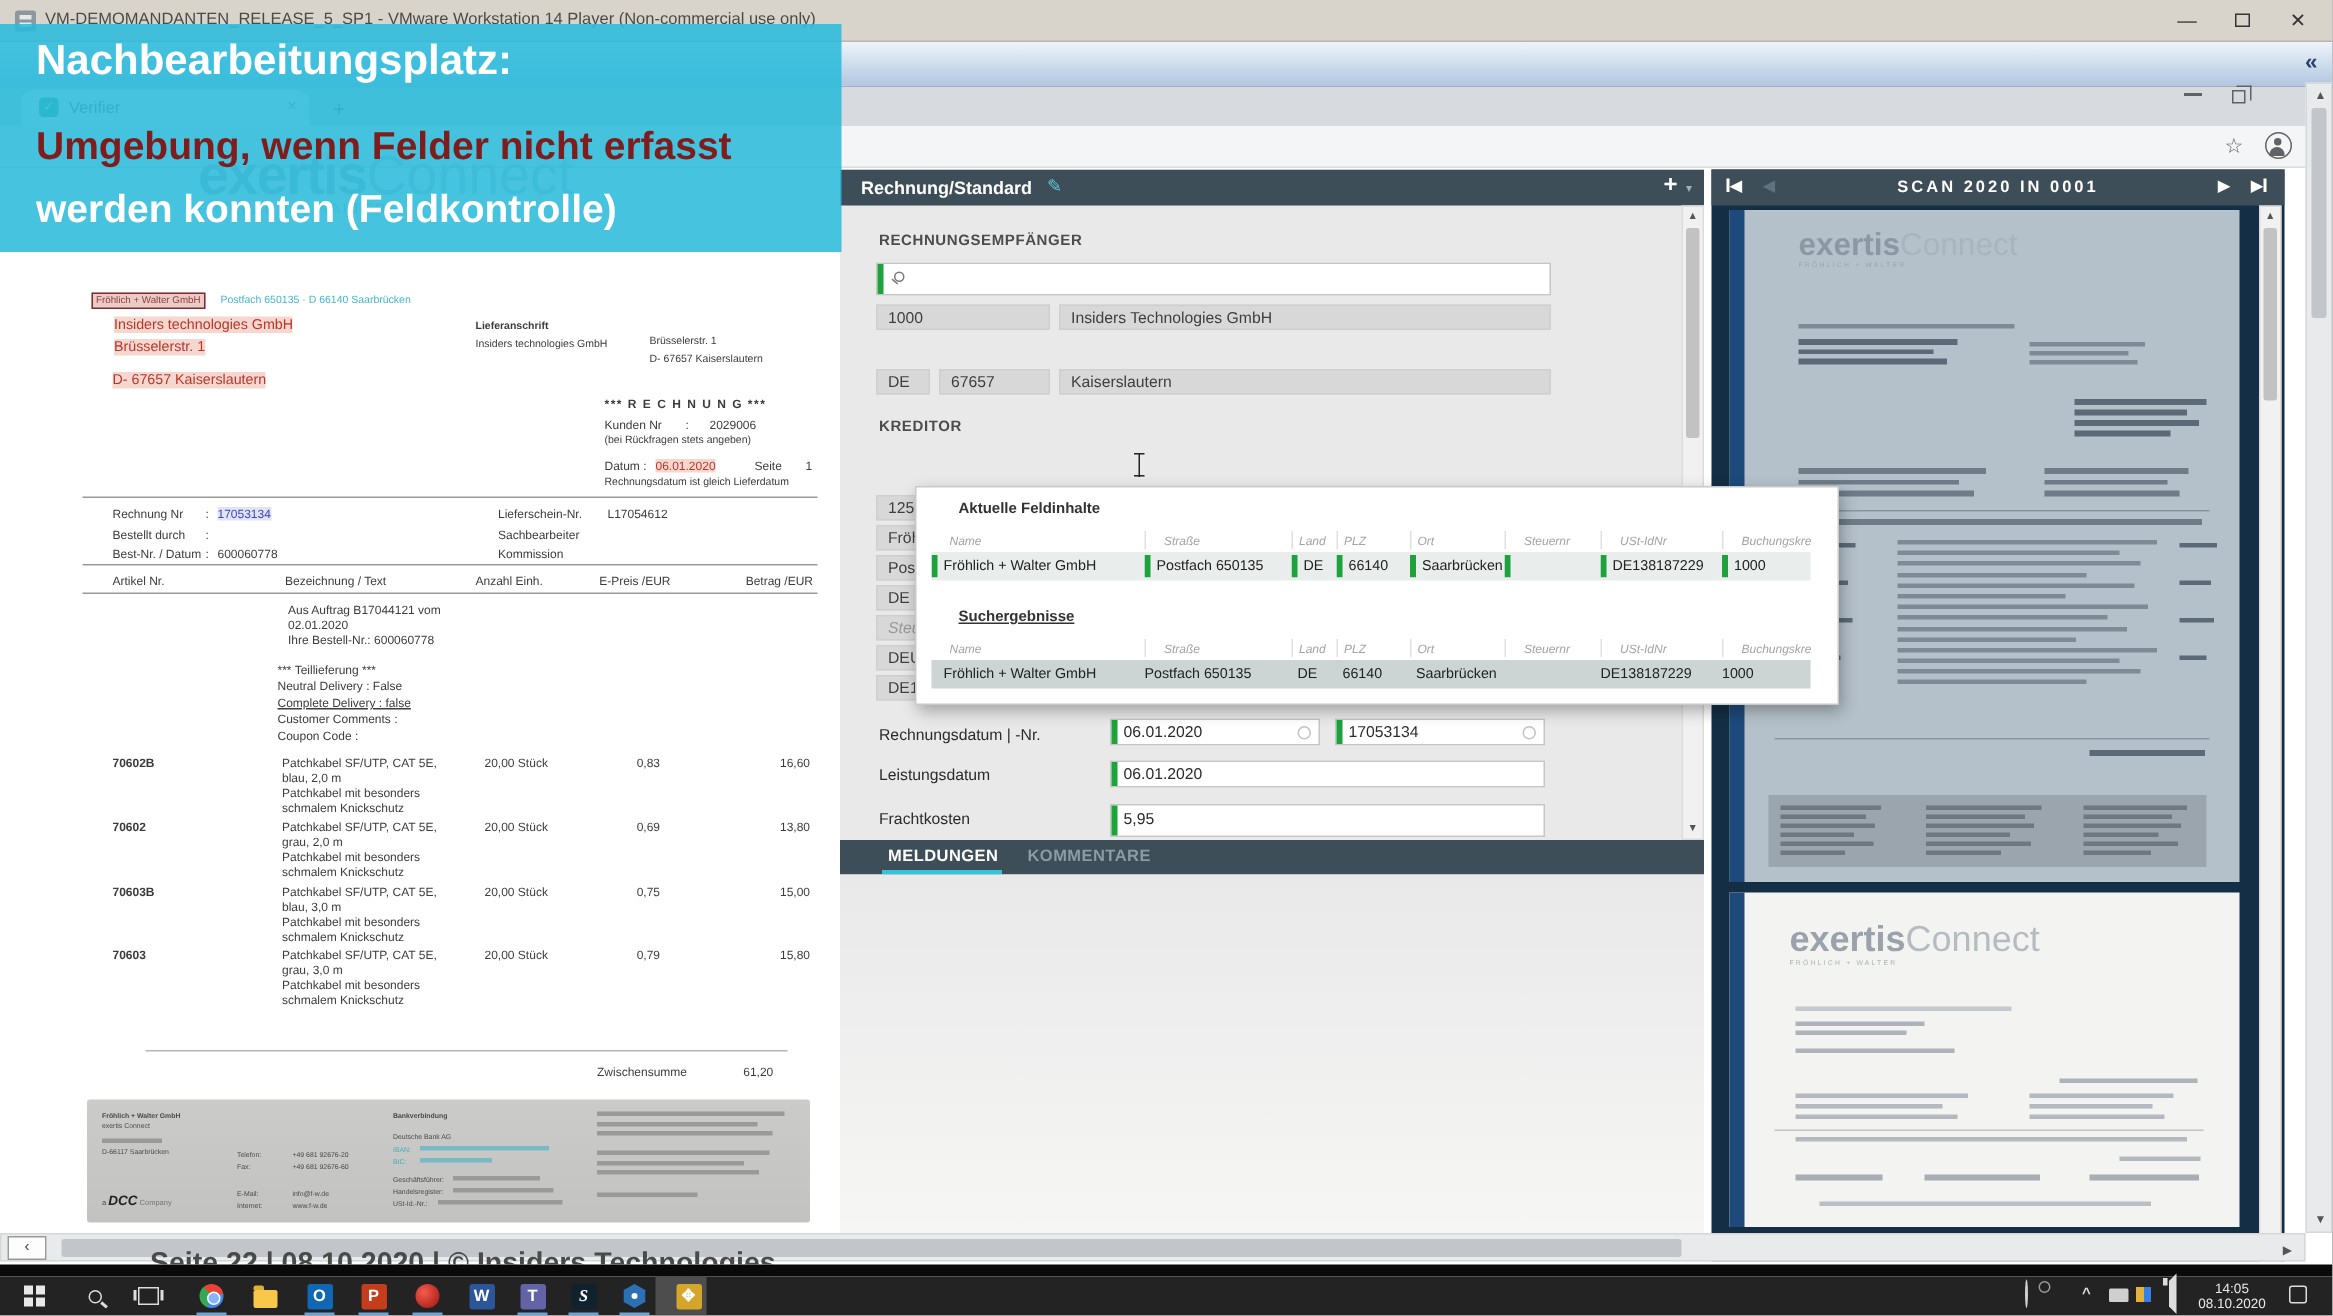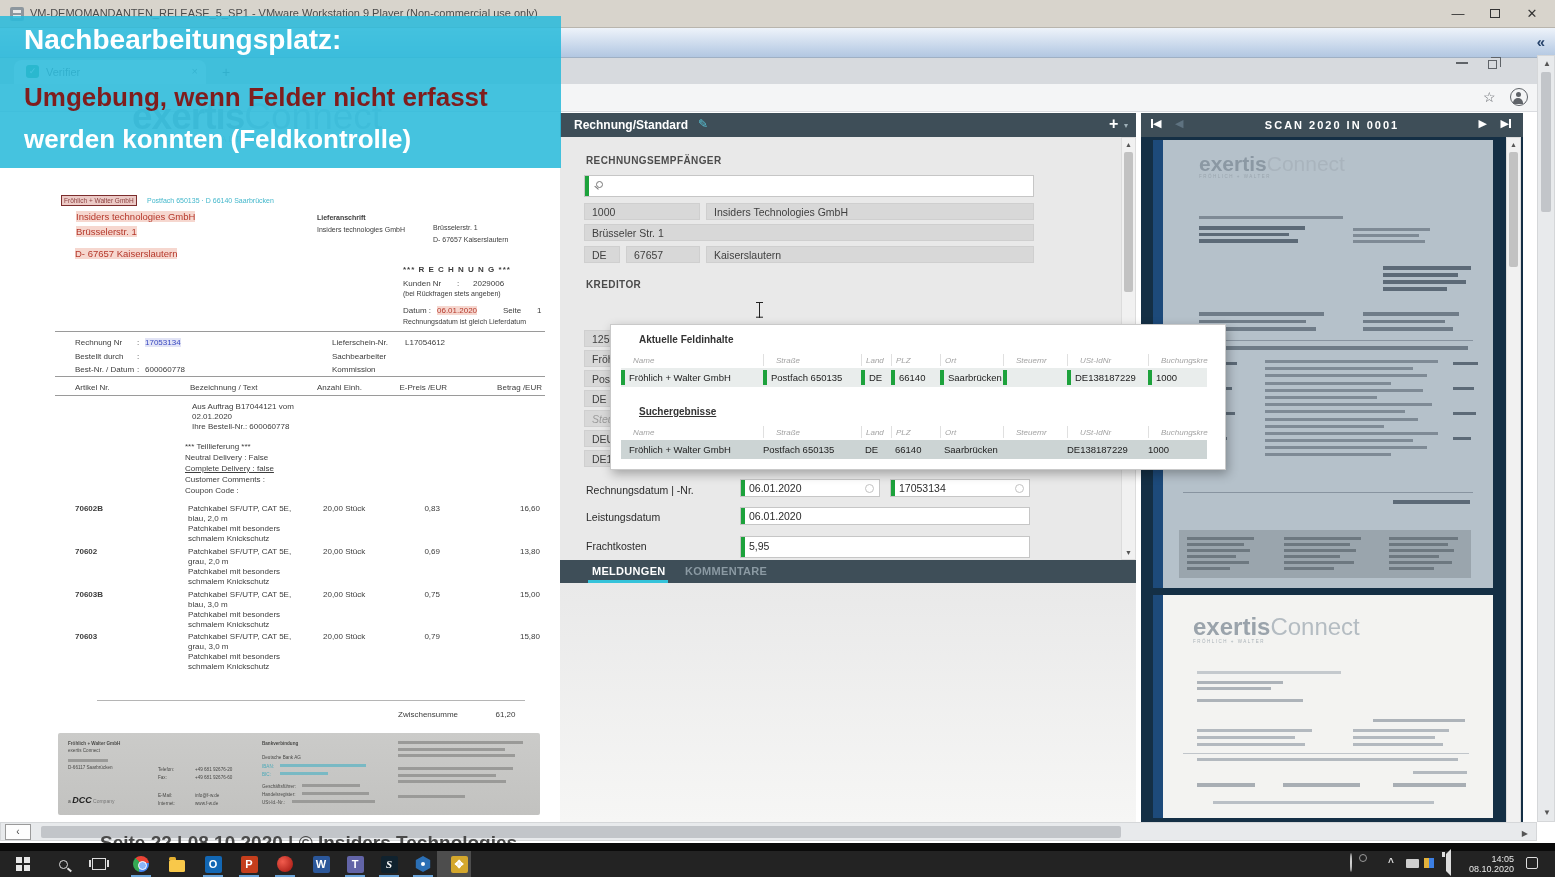--- a/index.html
+++ b/index.html
@@ -139,38 +139,38 @@
   .chrome:after{content:"";position:absolute;left:4.5px;top:4.5px;width:7px;height:7px;border-radius:50%;background:#8ab4f8;border:1.4px solid #fff;}
   .folder{width:16px;height:12px;background:#f8c84a;border-radius:1.5px;position:relative;margin-top:3px;}
   .folder:before{content:"";position:absolute;left:0;top:-2.6px;width:7px;height:3px;background:#e4af30;border-radius:1.5px 1.5px 0 0;}
   .redapp{width:16px;height:16px;border-radius:50%;background:radial-gradient(circle at 35% 35%,#f25c4d,#b3251d 75%);}
   .sapp{background:#10222e;font-style:italic;font-family:"Liberation Serif",serif;}
   .hexapp{width:16px;height:16px;background:#2b6fb5;clip-path:polygon(50% 0,95% 25%,95% 75%,50% 100%,5% 75%,5% 25%);position:relative;}
   .hexapp:after{content:"";position:absolute;left:6px;top:6px;width:4px;height:4px;border-radius:50%;background:#fff;}
   .goldapp{background:#d4a72c;position:relative;font-weight:bold;}
   .activebg{position:absolute;left:-7px;top:-3px;width:34px;height:26px;background:#4d4d4d;}
   .tray{position:absolute;top:3px;color:#ddd;}
-  .clock{font-size:9px;line-height:10px;text-align:right;color:#e8e8e8;}
+  .clock{font-size:9px;line-height:10px;text-align:center;color:#e8e8e8;}
   .kbico{width:13px;height:9px;background:#cfcfcf;border-radius:1px;margin-top:5px;}
   .colico{width:10px;height:10px;margin-top:4px;background:linear-gradient(90deg,#e3b23c 50%,#3c7fe3 50%);}
   .spk{width:0;height:0;border:5px solid transparent;border-right-color:#ddd;border-left:none;position:relative;margin-top:4px;}
   .spk:before{content:"";position:absolute;left:-4px;top:-2.5px;width:3px;height:5px;background:#ddd;}
   .notif{width:12px;height:12px;border:1.4px solid #ddd;border-radius:2px;margin-top:3px;}
   .ppl{width:8px;height:8px;border-radius:50%;border:1.5px solid #cfcfcf;position:relative;margin-top:6px;}
   .ppl:after{content:"";position:absolute;left:8px;top:0px;width:6px;height:6px;border-radius:50%;border:1.5px solid #9a9a9a;}
   .chev{font-size:10px;font-weight:bold;}
 </style>
 </head>
 <body>
 
 <div id="screen">
 
   <div id="titlebar" class="abs">
     <span class="abs vmico"></span>
-    <span id="vm-title" class="abs">VM-DEMOMANDANTEN_RELEASE_5_SP1 - VMware Workstation 9 Player (Non-commercial use only)</span>
+    <span id="vm-title" class="abs">VM-DEMOMANDANTEN_RELEASE_5_SP1 - VMware Workstation 14 Player (Non-commercial use only)</span>
     <span class="abs winbtn" style="left:1450px;">—</span>
     <span class="abs winbtn" id="maxbtn" style="left:1487px;">
         <i></i>
       </span>
     <span class="abs winbtn" style="left:1524px;">✕</span>
   </div>
 
   <div id="vmtoolbar" class="abs"></div>
   <span id="vmcollapse" class="abs">«</span>
 
@@ -352,21 +352,20 @@
         <span class="plus">+</span>
         <span class="plusdd">▾</span>
       </div>
       <span class="flabel" style="left:26px;top:42px;">RECHNUNGSEMPFÄNGER</span>
       <div class="inp" style="left:24px;top:62px;width:450px;height:22px;">
         <span class="gbar"></span>
         <span class="mag" style="left:11px;top:5px;"></span>
       </div>
       <div class="ro" style="left:24px;top:90px;width:116px;height:17px;"><span>1000</span></div>
       <div class="ro" style="left:146px;top:90px;width:328px;height:17px;"><span>Insiders Technologies GmbH</span></div>
-      <div class="ro" style="left:24px;top:111px;width:450px;height:17px;"><span>Brüsseler Str. 1</span></div>
       <div class="ro" style="left:24px;top:133px;width:36px;height:17px;"><span>DE</span></div>
       <div class="ro" style="left:66px;top:133px;width:74px;height:17px;"><span>67657</span></div>
       <div class="ro" style="left:146px;top:133px;width:328px;height:17px;"><span>Kaiserslautern</span></div>
 
       <span class="flabel" style="left:26px;top:166px;">KREDITOR</span>
       <span class="ibeam" style="left:195px;top:189px;"></span>
 
       <div class="ro" style="left:24px;top:217px;width:38px;height:17px;"><span>12500</span></div>
       <div class="ro" style="left:24px;top:237px;width:38px;height:17px;"><span>Fröhl</span></div>
       <div class="ro" style="left:24px;top:257px;width:38px;height:17px;"><span>Postf</span></div>

